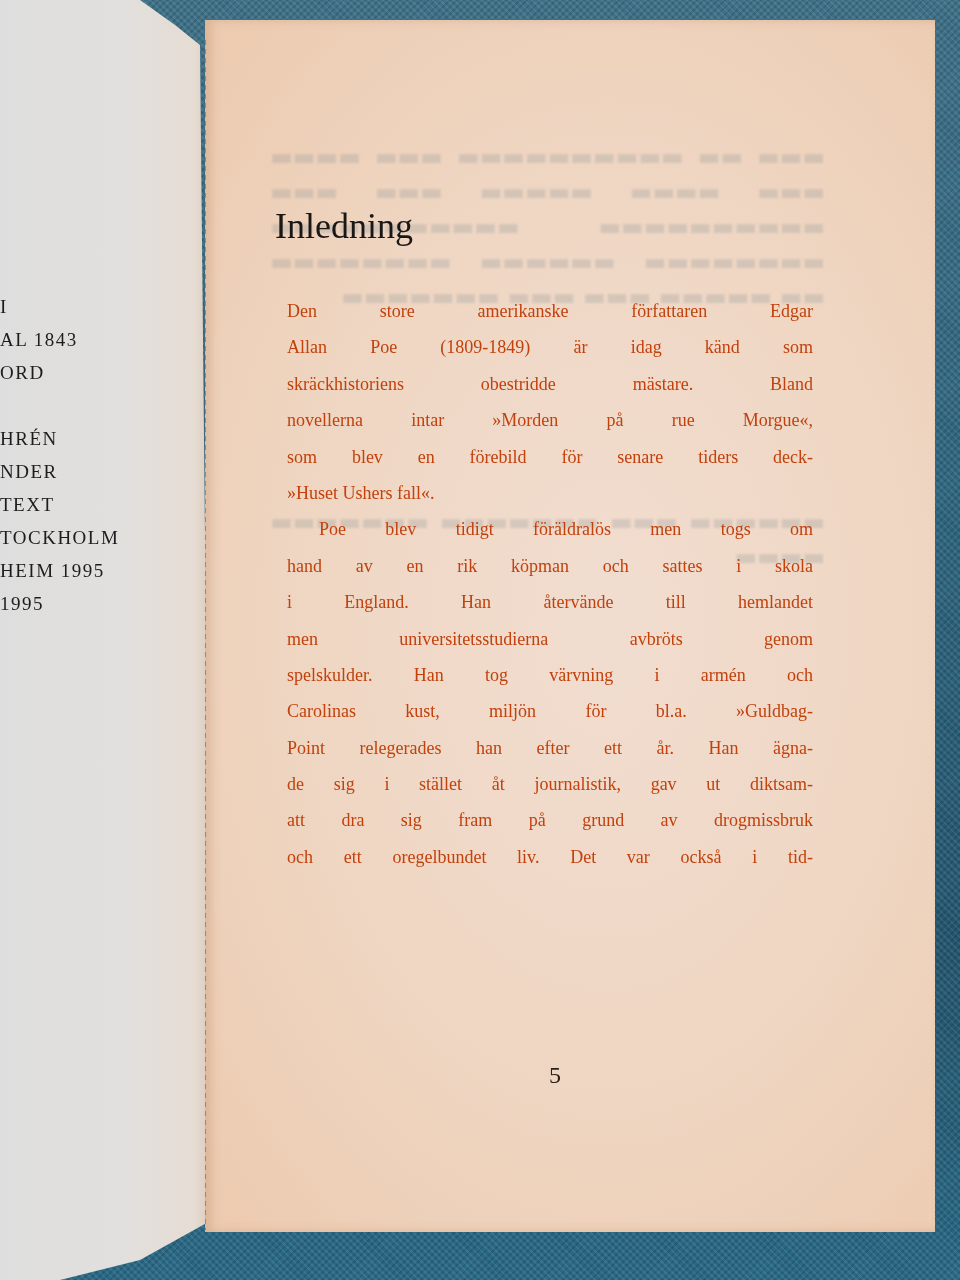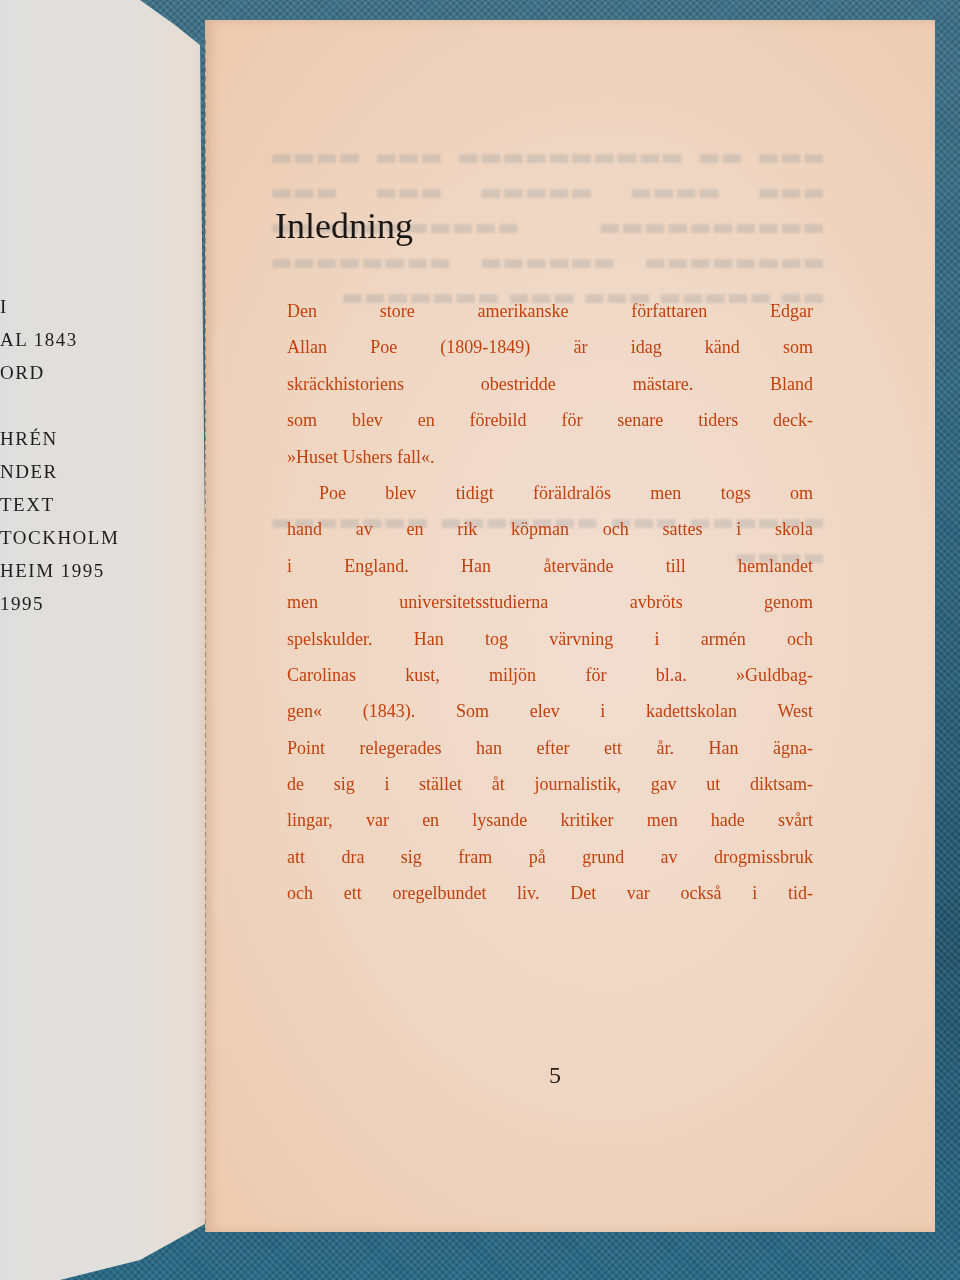--- a/index.html
+++ b/index.html
@@ -83,32 +83,31 @@
 <div class="ghost">▬▬▬ ▬▬ ▬▬▬▬▬▬▬▬▬▬ ▬▬▬ ▬▬▬▬ ▬▬▬ ▬▬▬▬ ▬▬▬▬▬ ▬▬▬ ▬▬▬ ▬▬▬▬▬▬▬▬▬▬ ▬▬▬▬▬▬▬▬▬▬▬ ▬▬▬▬▬▬▬▬ ▬▬▬▬▬▬ ▬▬▬▬▬▬▬▬ ▬▬ ▬▬▬▬▬ ▬▬▬ ▬▬▬ ▬▬▬▬▬▬▬</div>
 <div class="ghost ghost2">▬▬▬▬▬▬ ▬▬▬ ▬▬▬▬▬▬▬ ▬▬▬▬▬▬▬ ▬▬▬▬</div>
 
 <div class="chapter-title">Inledning</div>
 
 <div class="body-text">
   <div>
     <span class="line">Den store amerikanske författaren Edgar</span>
     <span class="line">Allan Poe (1809-1849) är idag känd som</span>
     <span class="line">skräckhistoriens obestridde mästare. Bland</span>
+    <span class="line">novellerna intar »Morden på rue Morgue«,</span>
     <span class="line">som blev en förebild för senare tiders deck-</span>
     <span class="line last">»Huset Ushers fall«.</span>
   </div>
   <div>
     <span class="line indent">Poe blev tidigt föräldralös men togs om</span>
     <span class="line">hand av en rik köpman och sattes i skola</span>
     <span class="line">i England. Han återvände till hemlandet</span>
     <span class="line">men universitetsstudierna avbröts genom</span>
     <span class="line">spelskulder. Han tog värvning i armén och</span>
     <span class="line">Carolinas kust, miljön för bl.a. »Guldbag-</span>
-    <span class="line">gen« (1843). Som elev i kadettskolan West</span>
     <span class="line">Point relegerades han efter ett år. Han ägna-</span>
     <span class="line">de sig i stället åt journalistik, gav ut diktsam-</span>
-    <span class="line">lingar, var en lysande kritiker men hade svårt</span>
     <span class="line">att dra sig fram på grund av drogmissbruk</span>
     <span class="line">och ett oregelbundet liv. Det var också i tid-</span>
   </div>
 </div>
 
 <div class="page-number">5</div>
 
 </body></html>

